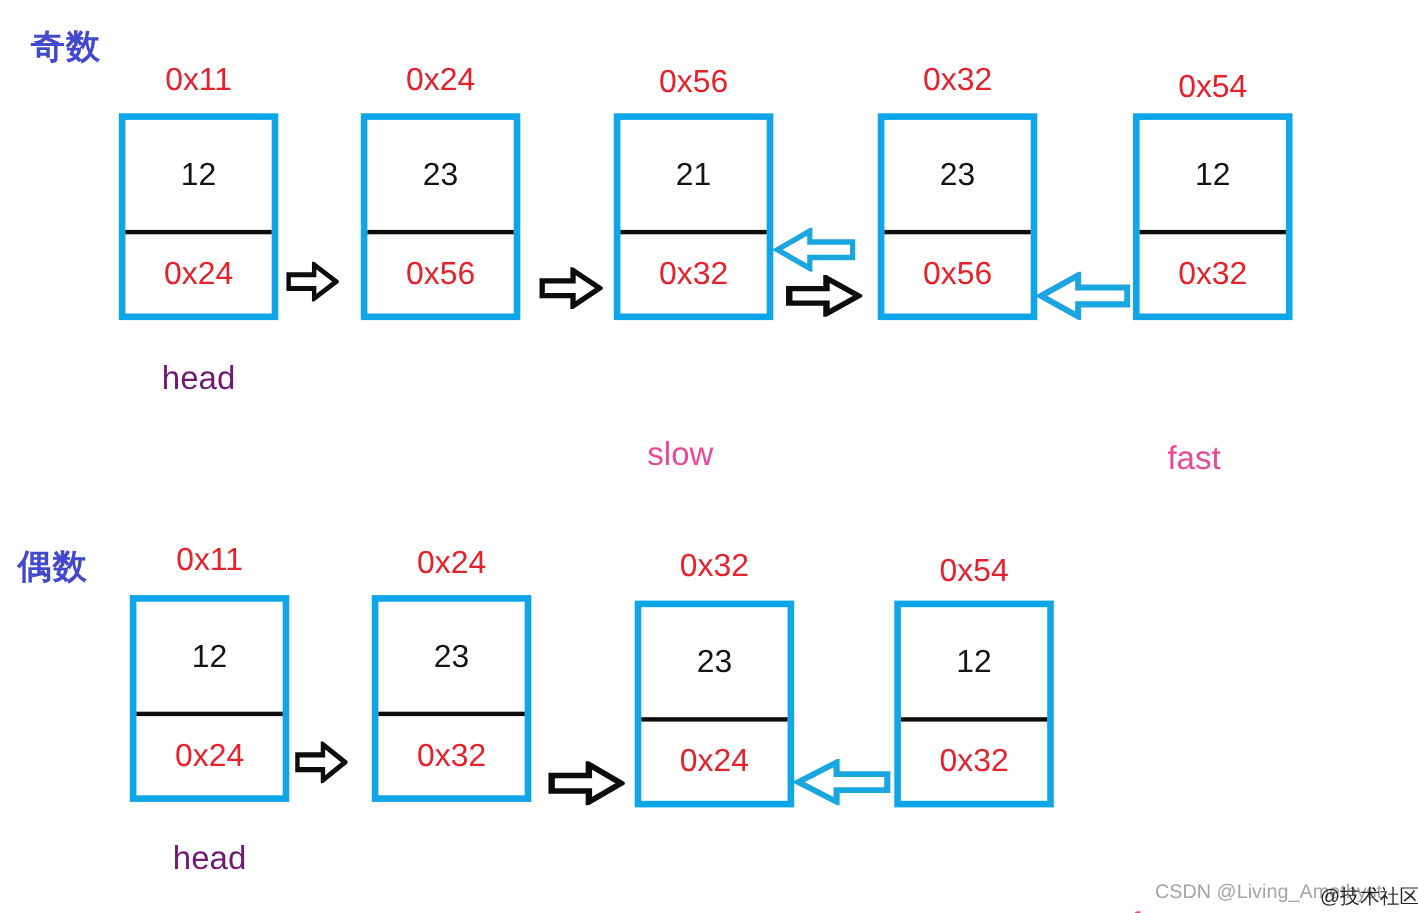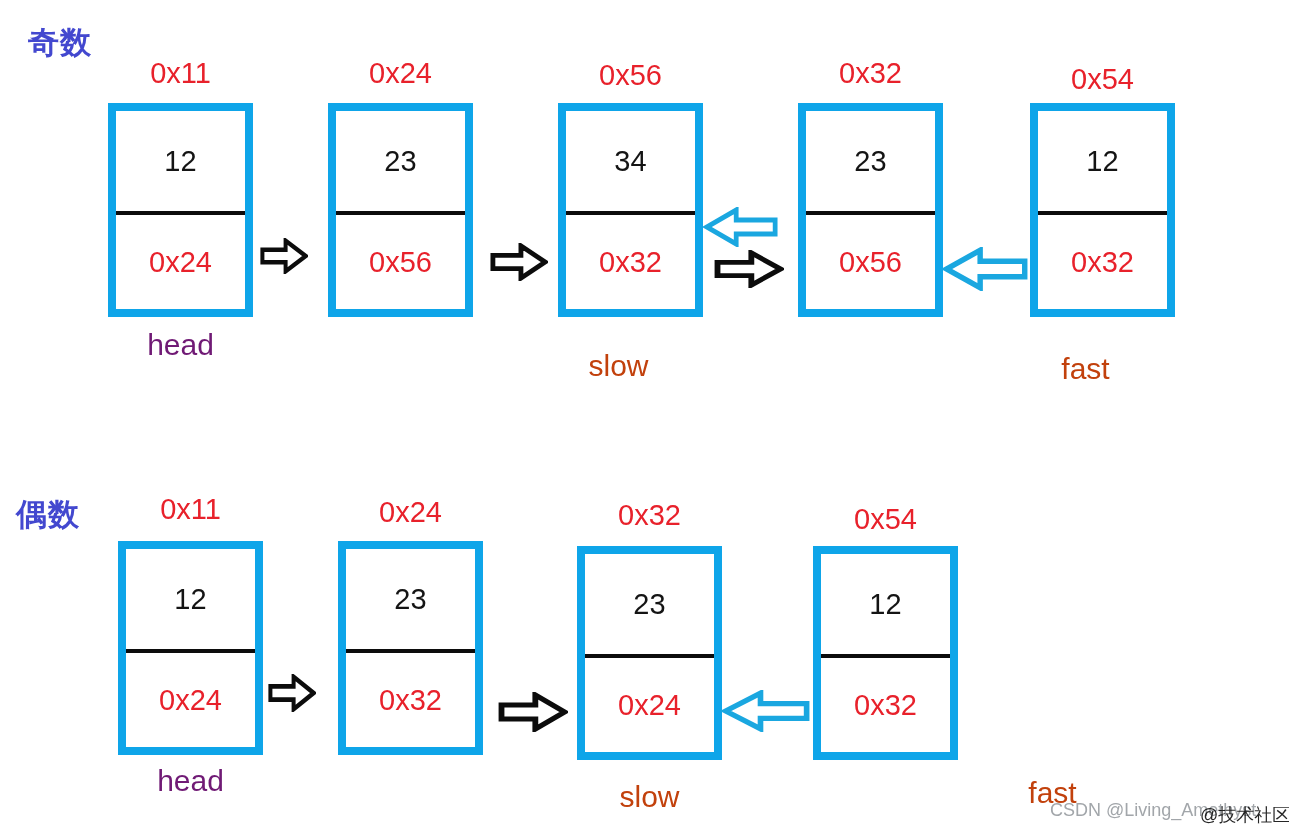--- a/index.html
+++ b/index.html
@@ -19,22 +19,22 @@
   }
   .addr-label{
     position:absolute;
     width:145px;
     text-align:center;
     font-size:29px;
     color:#e8212b;
   }
   .node-box{
     position:absolute;
-    width:145px;height:214px;
-    border:8px solid #0ea5e9;
+    width:145px;height:188px;
+    border:6px solid #0ea5e9;
     box-sizing:border-box;
     background:#ffffff;
     display:flex;flex-direction:column;
   }
   .cell-value{
     height:100px;
     border-bottom:4px solid #0c0c0c;
     display:flex;align-items:center;justify-content:center;
     font-size:29px;color:#141414;
   }
@@ -43,21 +43,21 @@
     display:flex;align-items:center;justify-content:center;
     font-size:29px;color:#e8212b;
   }
   .tag{
     position:absolute;
     width:145px;
     text-align:center;
     font-size:30px;
   }
   .tag.red{color:#701a75;}
-  .tag.cyan{color:#c2410c;}
+  .tag.cyan{color:#ec4899;margin-top:48px;}
   .arrow{position:absolute;}
   .arrow svg{display:block;width:100%;height:100%;}
   .wm{
     position:absolute;
     font-size:18px;
     color:#a2a6aa;
     white-space:nowrap;
   }
   .wm.secondary{
     color:#000000;
@@ -79,21 +79,21 @@
 
   <div class="node-box" style="left:108px;top:103px">
     <div class="cell-value">12</div>
     <div class="cell-next">0x24</div>
   </div>
   <div class="node-box" style="left:328px;top:103px">
     <div class="cell-value">23</div>
     <div class="cell-next">0x56</div>
   </div>
   <div class="node-box" style="left:558px;top:103px">
-    <div class="cell-value">34</div>
+    <div class="cell-value">21</div>
     <div class="cell-next">0x32</div>
   </div>
   <div class="node-box" style="left:798px;top:103px">
     <div class="cell-value">23</div>
     <div class="cell-next">0x56</div>
   </div>
   <div class="node-box" style="left:1030px;top:103px">
     <div class="cell-value">12</div>
     <div class="cell-next">0x32</div>
   </div>

